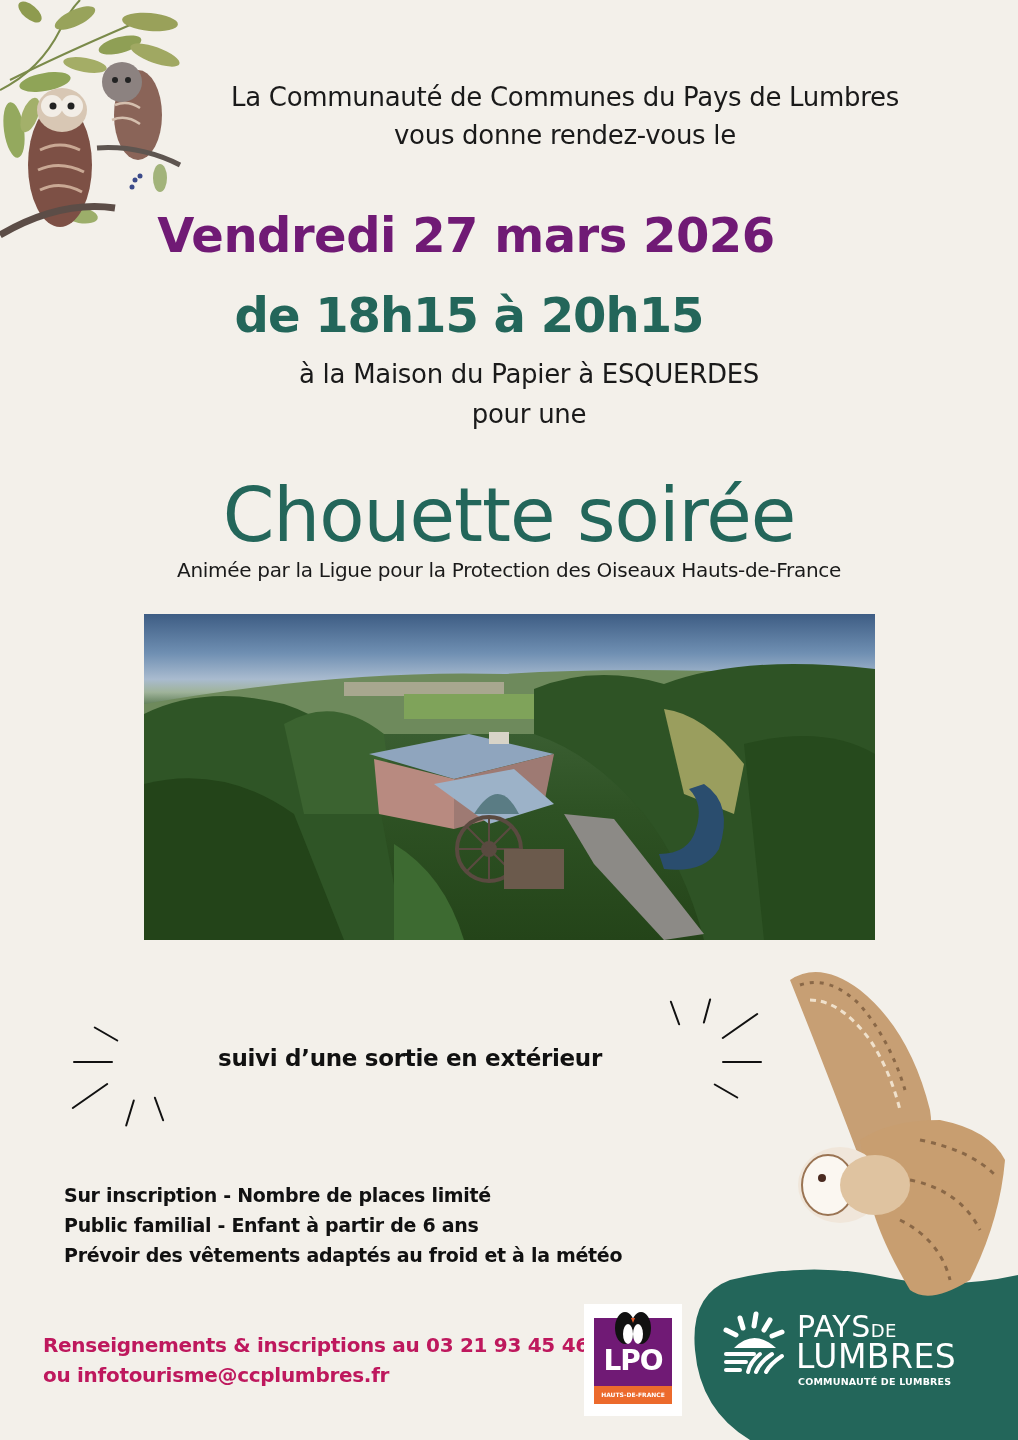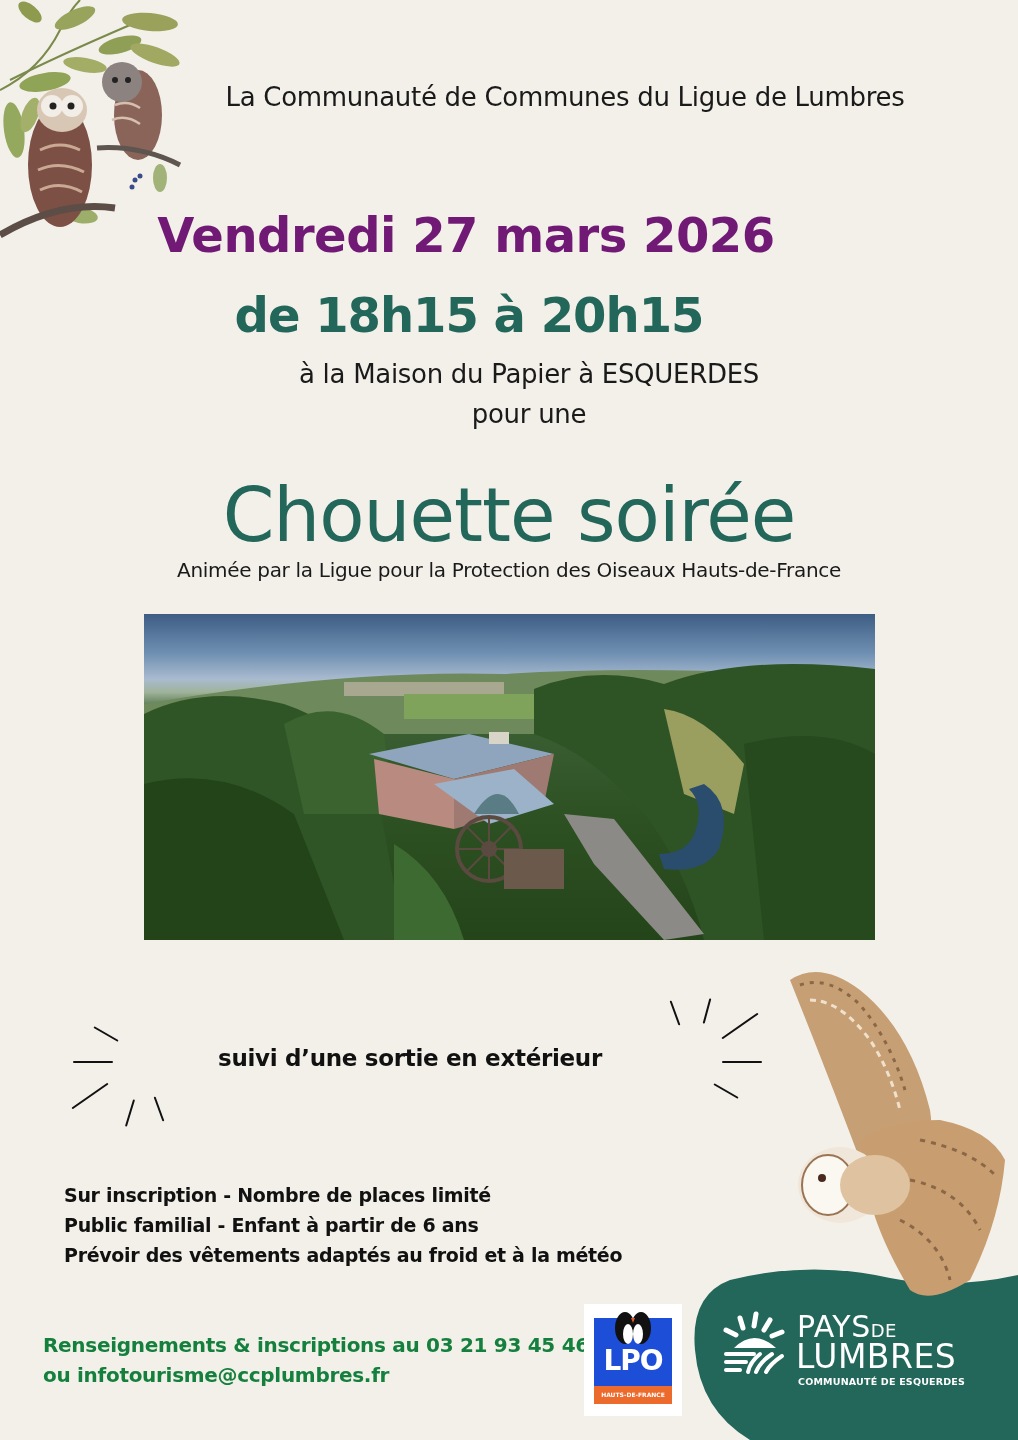--- a/index.html
+++ b/index.html
@@ -61,31 +61,31 @@
       font-weight: bold; font-size: 23px; line-height: 37px; color: #111;
       letter-spacing: -0.3px;
     }
     .notes {
       top: 1180px; left: 64px;
       font-weight: bold; font-size: 19px; line-height: 30px; color: #111;
       letter-spacing: -0.3px;
     }
     .contact {
       top: 1330px; left: 43px;
-      font-weight: bold; font-size: 20px; line-height: 30px; color: #15803d;
+      font-weight: bold; font-size: 20px; line-height: 30px; color: #be185d;
       letter-spacing: -0.3px;
     }
 
     
     .lpo {
       top: 1304px; left: 584px; width: 98px; height: 112px;
       background: #ffffff;
     }
     .lpo-blue {
-      position: absolute; left: 10px; top: 14px; width: 78px; height: 68px; background: #1d4ed8;
+      position: absolute; left: 10px; top: 14px; width: 78px; height: 68px; background: #701a75;
     }
     .lpo-text {
       position: absolute; left: 0; right: 0; top: 26px; text-align: center;
       font-weight: bold; color: #fff; font-size: 28px; letter-spacing: -1px;
     }
     .lpo-orange {
       position: absolute; left: 10px; top: 82px; width: 78px; height: 18px; background: #ec6a2c;
       color: #fff; font-size: 6px; font-weight: bold; text-align: center; line-height: 18px;
     }
 
@@ -133,21 +133,22 @@
   <circle cx="115" cy="80" r="3" fill="#222"></circle>
   <circle cx="128" cy="80" r="3" fill="#222"></circle>
   <path d="M115 105 Q128 100 140 108 M112 120 Q126 114 140 124" stroke="#d5bfae" stroke-width="2.5" fill="none"></path>
   <path d="M97 148 Q140 145 180 165" stroke="#5e5550" stroke-width="5" fill="none"></path>
   <circle cx="135" cy="180" r="2.5" fill="#3b4a8a"></circle>
   <circle cx="140" cy="176" r="2.5" fill="#3b4a8a"></circle>
   <circle cx="132" cy="187" r="2.5" fill="#3b4a8a"></circle>
 </svg>
 
 <div class="abs intro">
-  <div>La Communauté de Communes du Ligue de Lumbres</div>
+  <div>La Communauté de Communes du Pays de Lumbres</div>
+  <div>vous donne rendez-vous le</div>
 </div>
 
 <div class="abs date">Vendredi 27 mars 2026</div>
 <div class="abs hours">de 18h15 à 20h15</div>
 
 <div class="abs place">
   <div>à la Maison du Papier à ESQUERDES</div>
   <div>pour une</div>
 </div>
 
@@ -257,14 +258,14 @@
       <path d="M6 44 L34 44"></path>
         <path d="M6 52 L26 52"></path>
         <path d="M6 60 L20 60"></path>
       <path d="M40 44 Q30 52 28 62"></path>
         <path d="M52 44 Q40 52 36 62"></path>
         <path d="M62 46 Q50 54 46 62"></path>
     </g>
   </svg>
   <div class="pays-l1"><span>PAYS</span><span class="de">DE</span></div>
   <div class="pays-l2">LUMBRES</div>
-  <div class="pays-l3">COMMUNAUTÉ DE ESQUERDES</div>
+  <div class="pays-l3">COMMUNAUTÉ DE LUMBRES</div>
 </div>
 
 </body></html>

